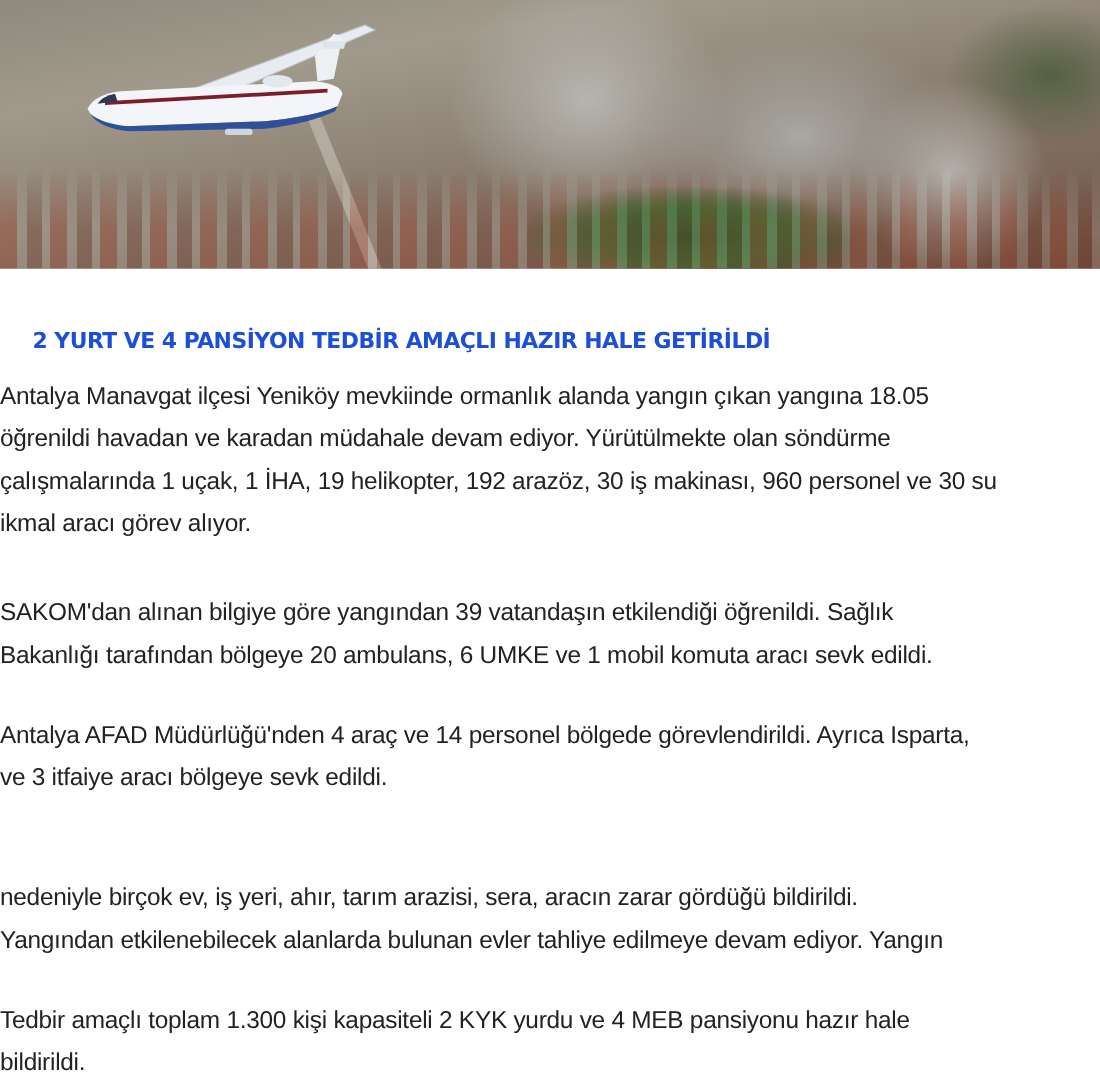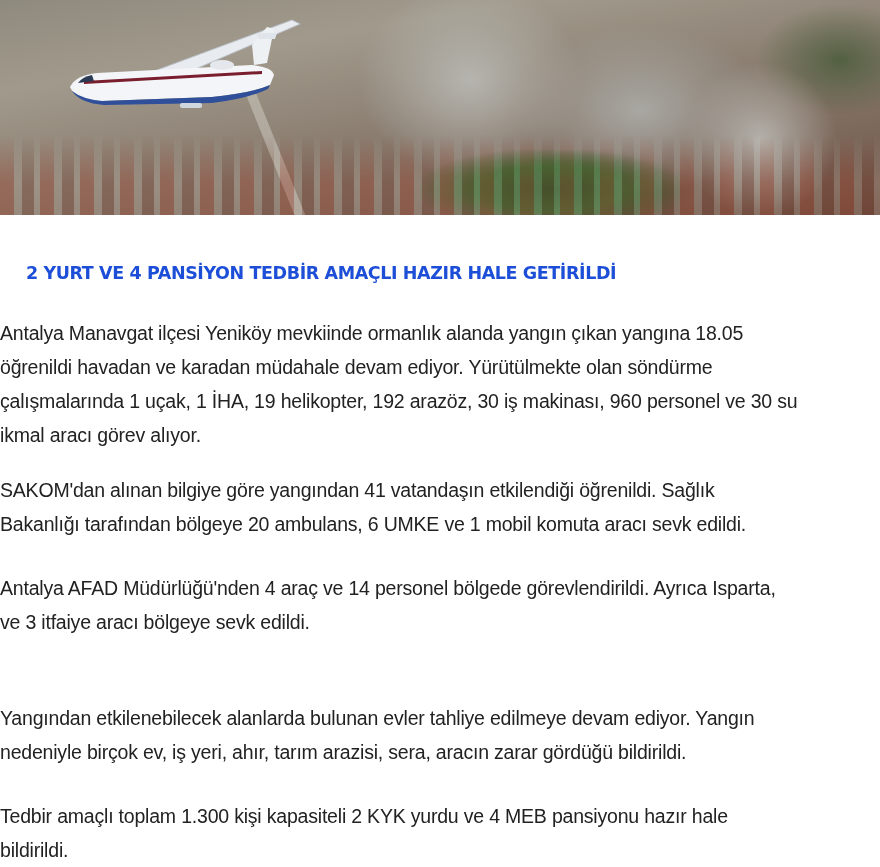--- a/index.html
+++ b/index.html
@@ -102,38 +102,38 @@
     <path d="M16,68 Q20,62 30,60 L32,66 Z" fill="#2a3a55"></path>
 
     <ellipse cx="160" cy="50" rx="12" ry="5" fill="#e4e8ec"></ellipse>
 
     <rect x="118" y="88" width="22" height="5" rx="2" fill="#cfd6dd"></rect>
   </svg>
 </div>
 
 <h2 class="headline">2 YURT VE 4 PANSİYON TEDBİR AMAÇLI HAZIR HALE GETİRİLDİ</h2>
 
-<p class="para" style="top:316px">
+<p class="para" style="top:300px">
   <span class="line">Antalya Manavgat ilçesi Yeniköy mevkiinde ormanlık alanda yangın çıkan yangına 18.05</span>
   <span class="line">öğrenildi havadan ve karadan müdahale devam ediyor. Yürütülmekte olan söndürme</span>
   <span class="line">çalışmalarında 1 uçak, 1 İHA, 19 helikopter, 192 arazöz, 30 iş makinası, 960 personel ve 30 su</span>
   <span class="line">ikmal aracı görev alıyor.</span>
 </p>
 
 <p class="para" style="top:473px">
-  <span class="line">SAKOM'dan alınan bilgiye göre yangından 41 vatandaşın etkilendiği öğrenildi. Sağlık</span>
+  <span class="line">SAKOM'dan alınan bilgiye göre yangından 39 vatandaşın etkilendiği öğrenildi. Sağlık</span>
   <span class="line">Bakanlığı tarafından bölgeye 20 ambulans, 6 UMKE ve 1 mobil komuta aracı sevk edildi.</span>
 </p>
 
 <p class="para" style="top:571px">
   <span class="line">Antalya AFAD Müdürlüğü'nden 4 araç ve 14 personel bölgede görevlendirildi. Ayrıca Isparta,</span>
   <span class="line">ve 3 itfaiye aracı bölgeye sevk edildi.</span>
 </p>
 
 <p class="para" style="top:701px">
+  <span class="line">nedeniyle birçok ev, iş yeri, ahır, tarım arazisi, sera, aracın zarar gördüğü bildirildi.</span>
   <span class="line">Yangından etkilenebilecek alanlarda bulunan evler tahliye edilmeye devam ediyor. Yangın</span>
-  <span class="line">nedeniyle birçok ev, iş yeri, ahır, tarım arazisi, sera, aracın zarar gördüğü bildirildi.</span>
 </p>
 
 <p class="para" style="top:799px">
   <span class="line">Tedbir amaçlı toplam 1.300 kişi kapasiteli 2 KYK yurdu ve 4 MEB pansiyonu hazır hale</span>
   <span class="line">bildirildi.</span>
 </p>
 
 </body></html>

